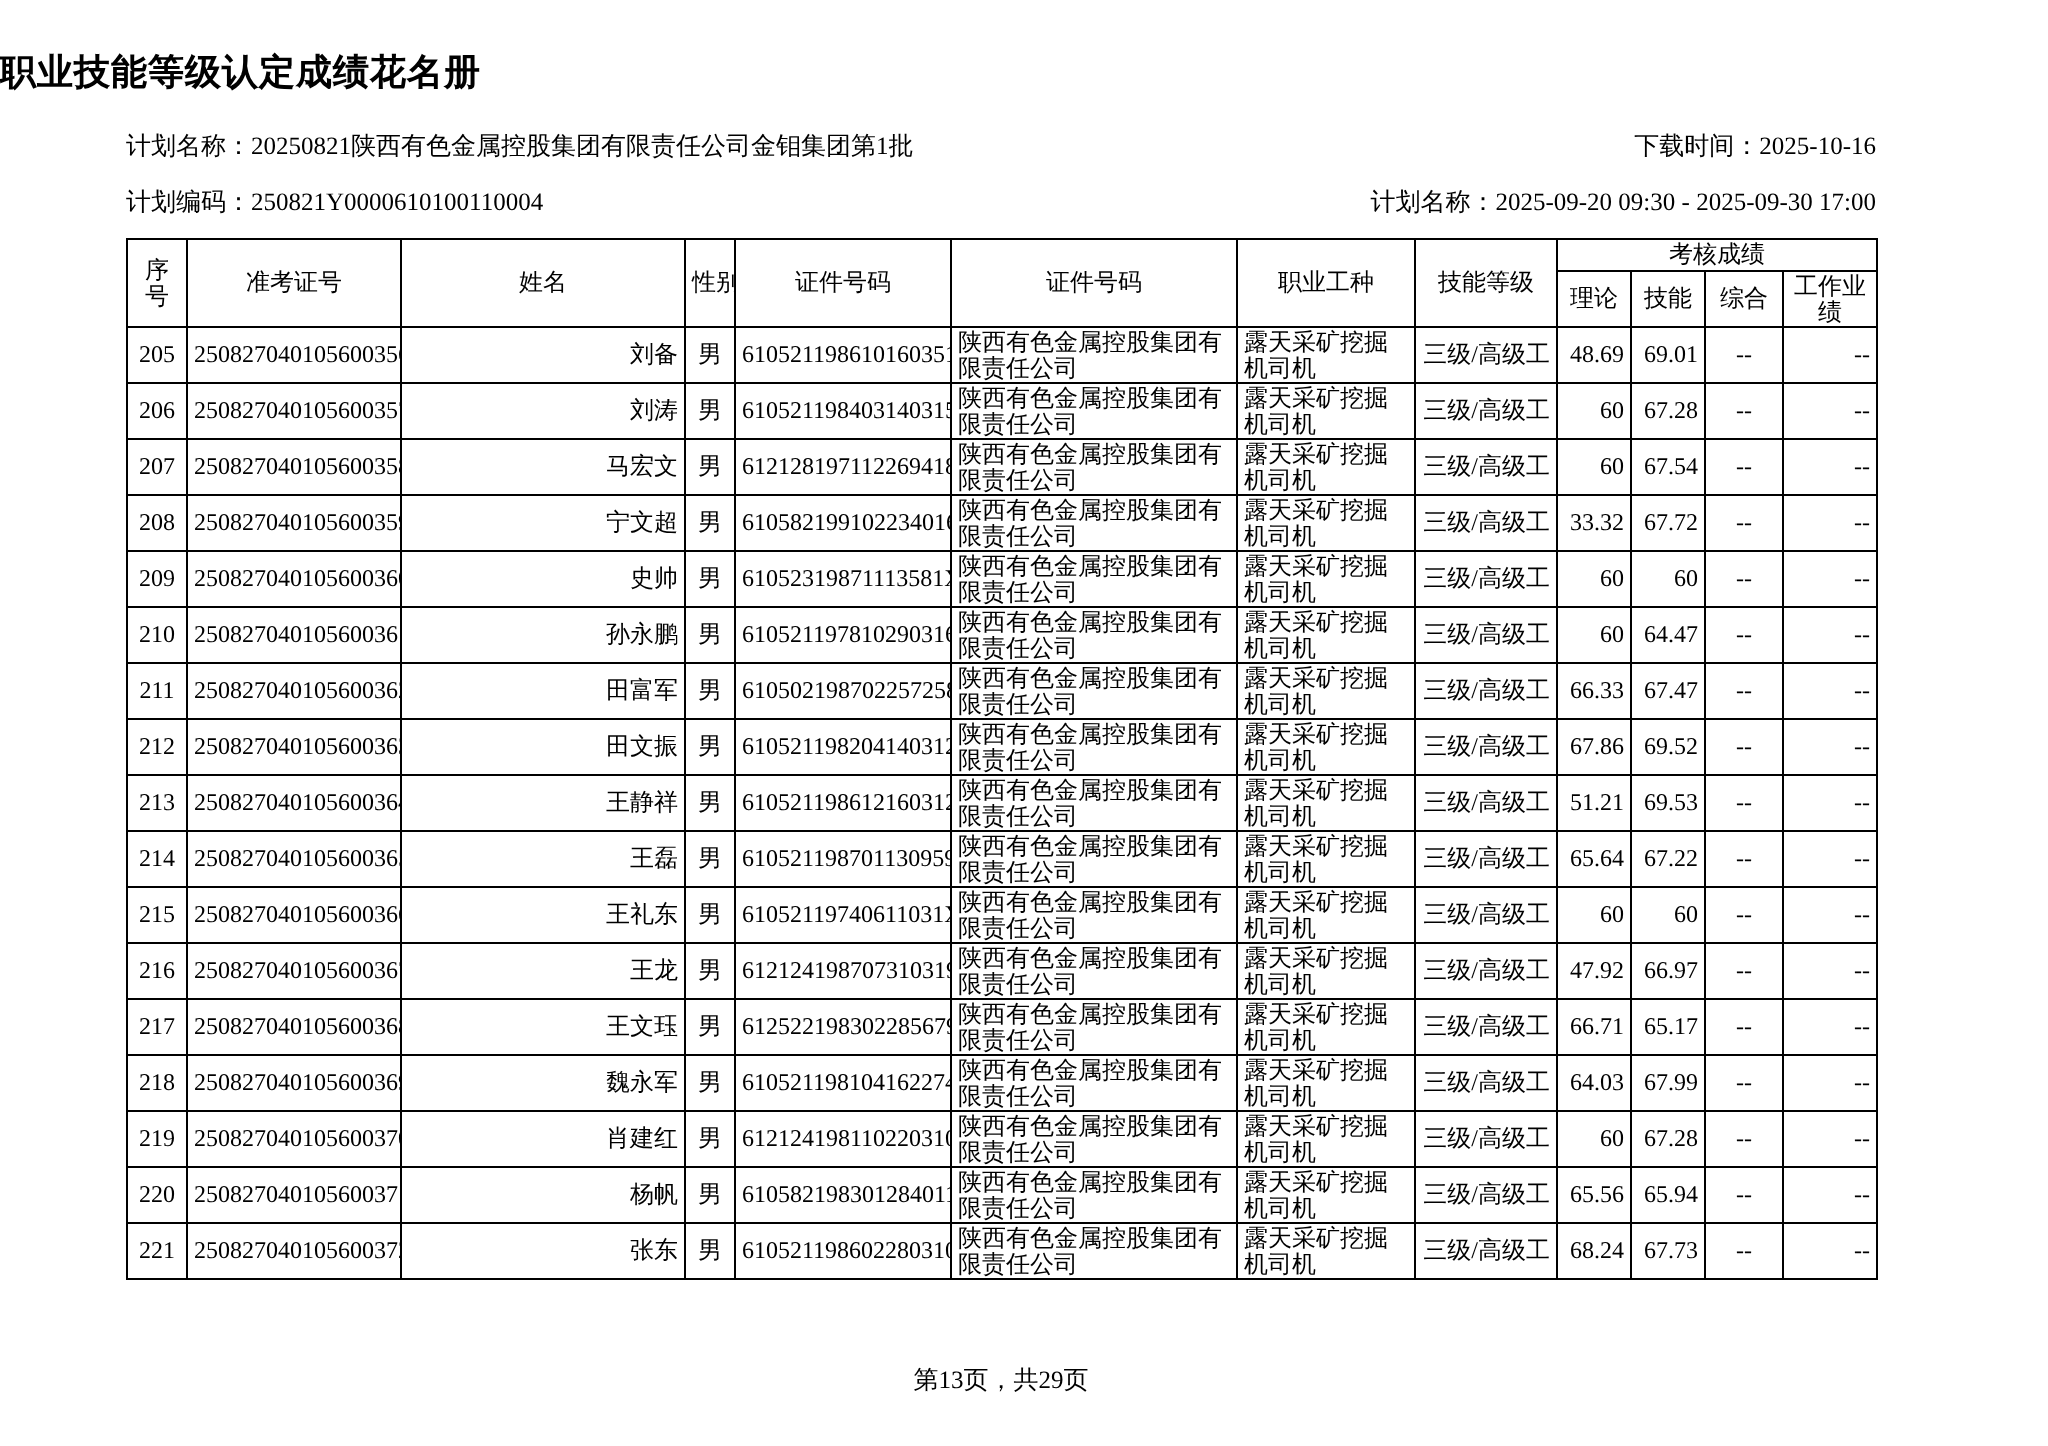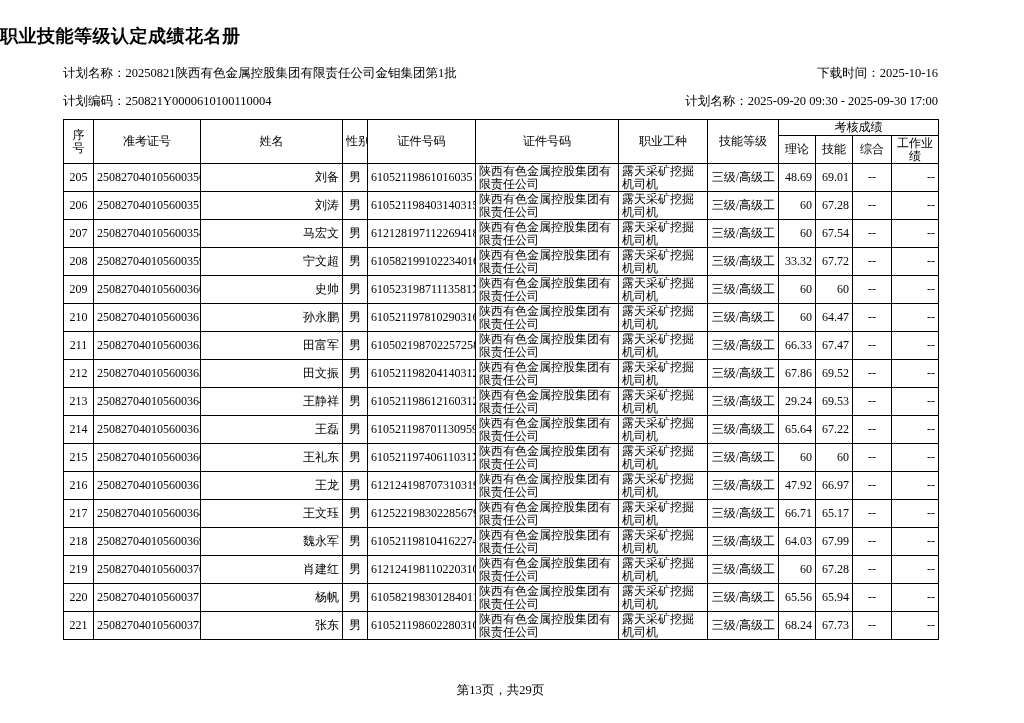--- a/index.html
+++ b/index.html
@@ -229,21 +229,21 @@
         </tr>
         <tr>
           <td class="c-seq">213</td>
           <td class="c-ticket">250827040105600364</td>
           <td class="c-name">王静祥</td>
           <td class="c-gender">男</td>
           <td class="c-id">610521198612160312</td>
           <td class="c-org">陕西有色金属控股集团有限责任公司</td>
           <td class="c-occ">露天采矿挖掘机司机</td>
           <td class="c-level">三级/高级工</td>
-          <td class="c-num">29.24</td>
+          <td class="c-num">51.21</td>
           <td class="c-num">69.53</td>
           <td class="c-comp">--</td>
           <td class="c-num">--</td>
         </tr>
         <tr>
           <td class="c-seq">214</td>
           <td class="c-ticket">250827040105600365</td>
           <td class="c-name">王磊</td>
           <td class="c-gender">男</td>
           <td class="c-id">610521198701130959</td>

